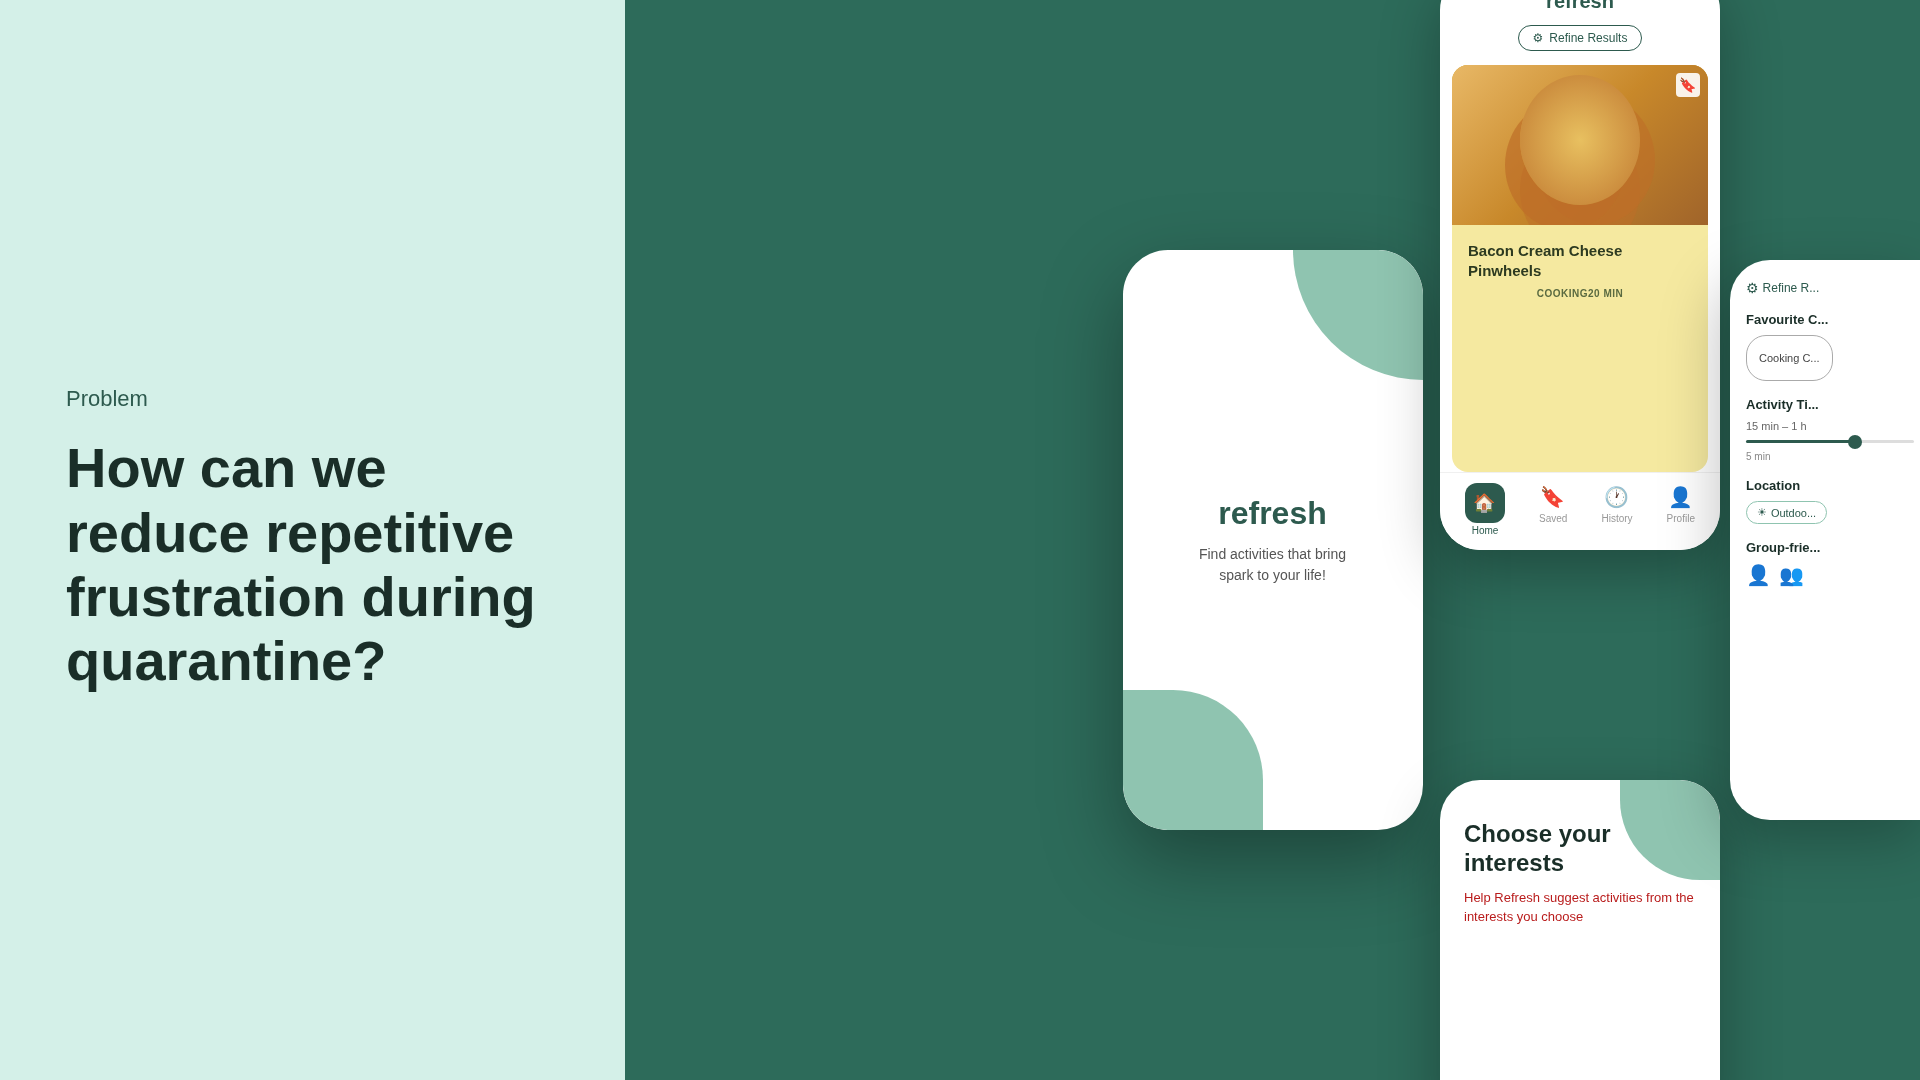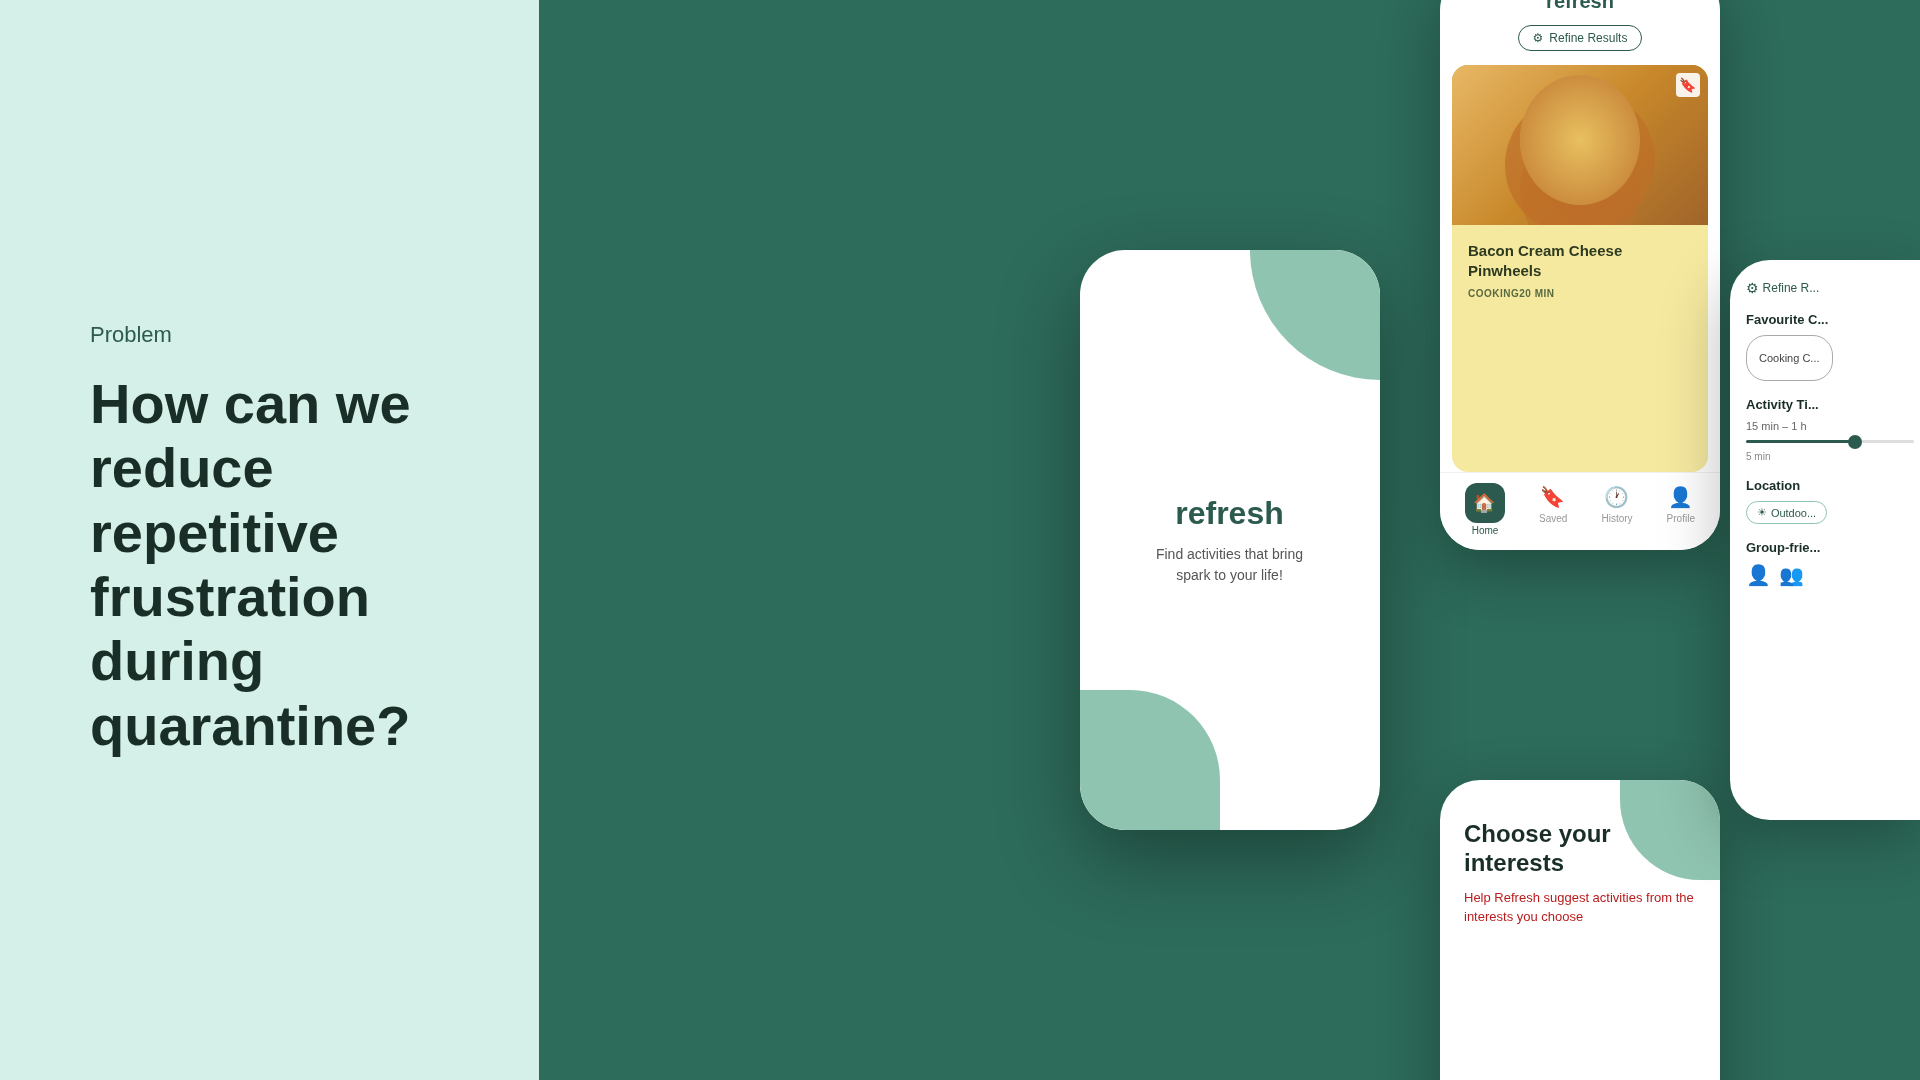--- a/index.html
+++ b/index.html
@@ -7,27 +7,27 @@
     body {
       width: 1920px;
       height: 1080px;
       display: flex;
       font-family: -apple-system, BlinkMacSystemFont, 'Segoe UI', sans-serif;
       overflow: hidden;
     }
 
     
     .left-panel {
-      width: 539px;
+      width: 625px;
       height: 1080px;
       background-color: #d4f0e8;
       display: flex;
       flex-direction: column;
       justify-content: center;
-      padding: 80px 90px;
+      padding: 80px 66px;
       flex-shrink: 0;
     }
 
     .problem-label {
       font-size: 22px;
       color: #2d5a4e;
       font-weight: 400;
       margin-bottom: 24px;
     }
 
@@ -190,21 +190,21 @@
     .recipe-title {
       font-size: 15px;
       font-weight: 700;
       color: #2d3a20;
       line-height: 1.3;
       margin-bottom: 8px;
     }
 
     .recipe-meta {
       display: flex;
-      justify-content: flex-start;
+      justify-content: center;
       font-size: 10px;
       color: #5a6a40;
       font-weight: 600;
       letter-spacing: 0.5px;
     }
 
     
     .phone-bottom-nav {
       display: flex;
       justify-content: space-around;

